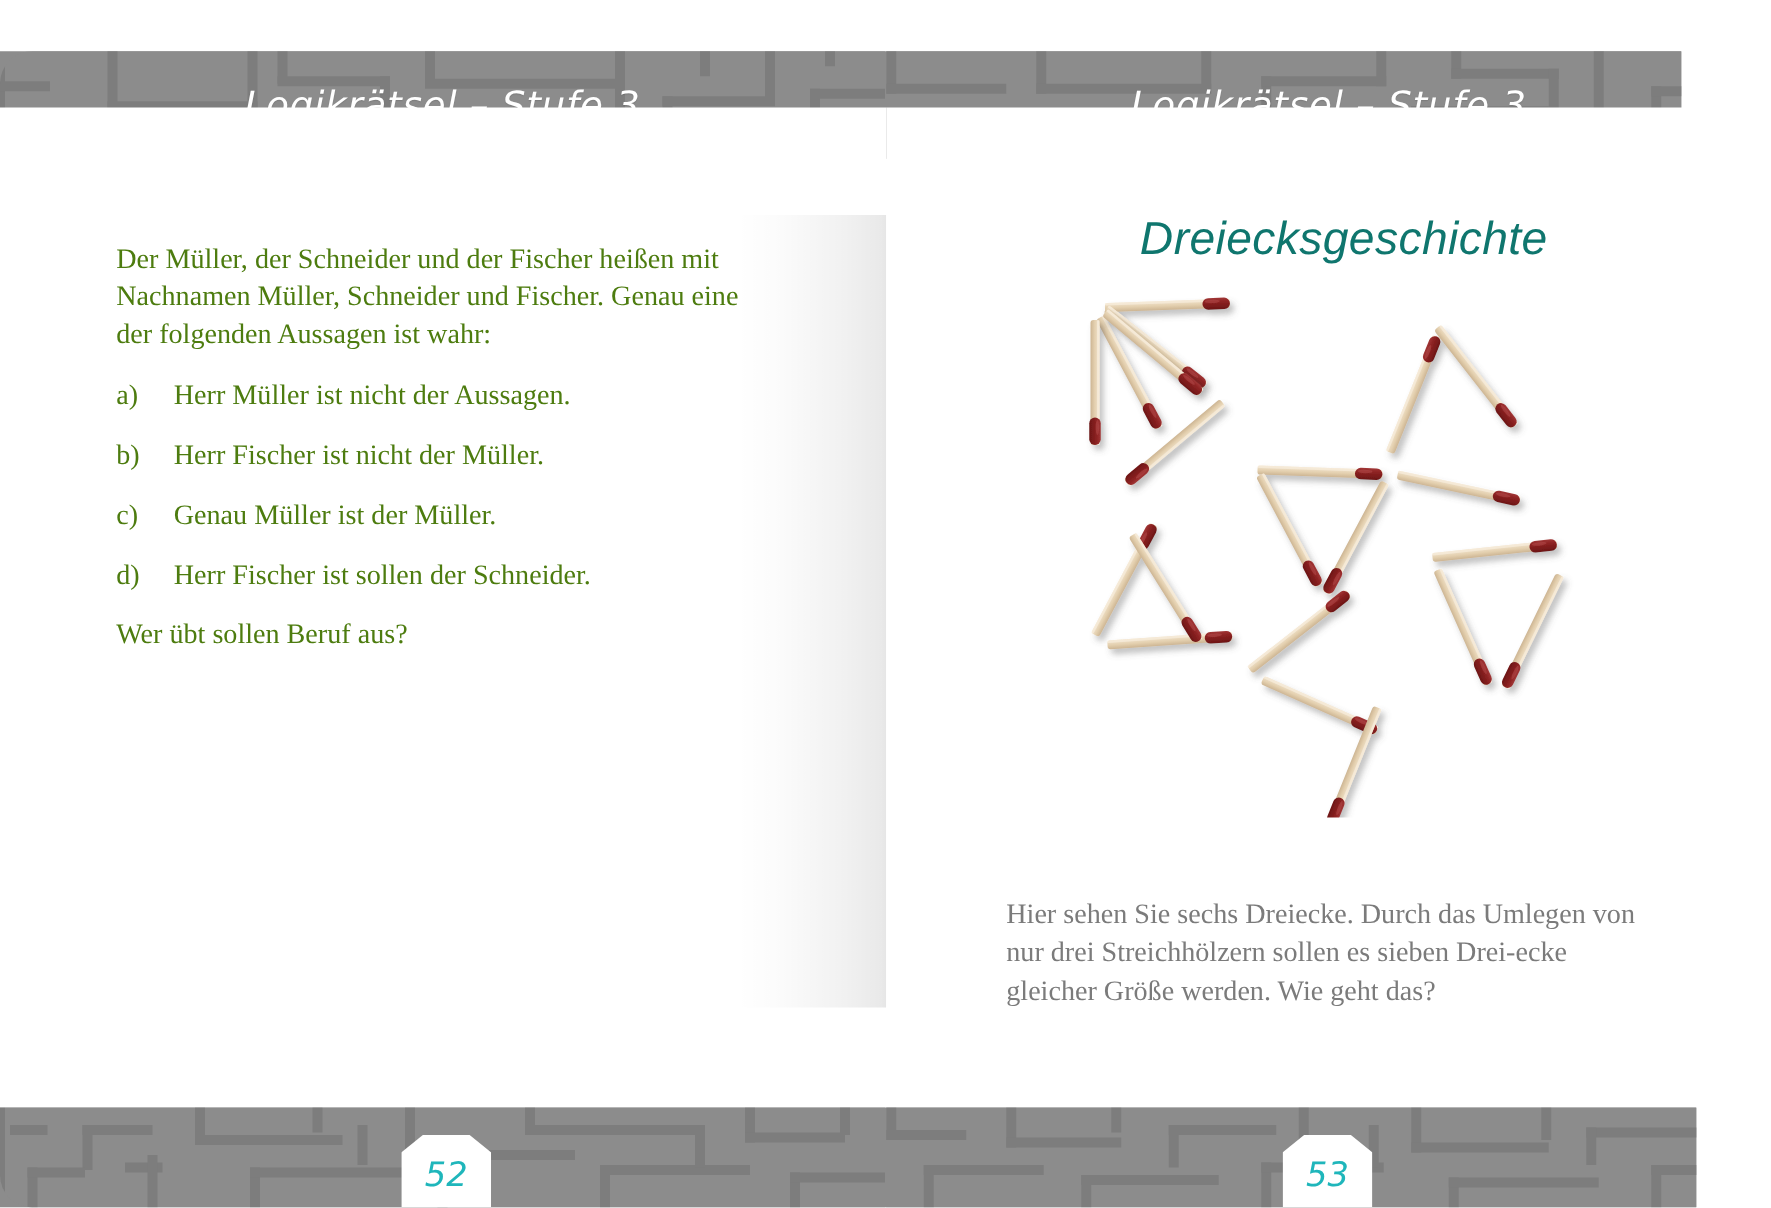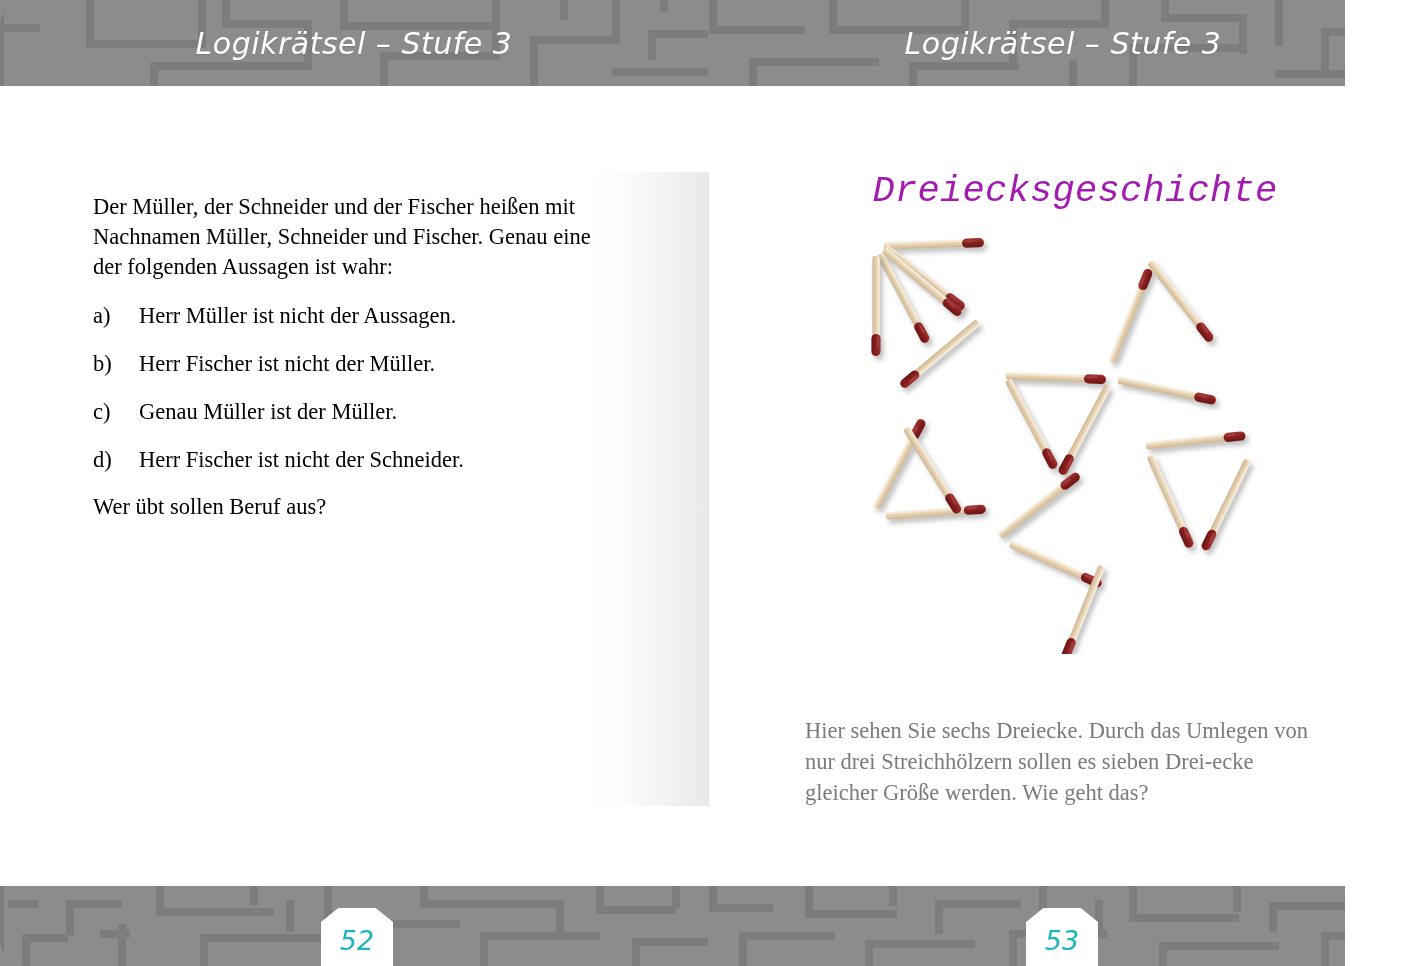--- a/index.html
+++ b/index.html
@@ -4,23 +4,23 @@
 <style>
   html,body{margin:0;padding:0;}
   body{
     width:1417px;height:966px;overflow:hidden;
     background:#ffffff;
     font-family:"Liberation Serif", serif;
   }
   .book{position:relative;width:1417px;height:966px;background:#ffffff;}
 
   
-  .band{position:absolute;left:0;width:1345px;overflow:hidden;background:#8c8c8c;}
+  .band{position:absolute;left:0;width:1345px;overflow:hidden;background:#8c8c8c;margin-top:41px;}
   .band.header{top:0;height:86px;}
-  .band.footer{bottom:0;height:80px;}
+  .band.footer{bottom:0;height:80px;padding-left:12px;}
   .band .half{position:absolute;top:0;height:100%;width:708px;overflow:hidden;background:#8c8c8c;}
   .band .half.left{left:0;}
   .band .half.right{left:709px;width:708px;}
   .band.header .half.left{border-top-left-radius:26px;}
   .band.header .half.right{border-top-right-radius:26px;}
   .band.footer .half.left{border-bottom-left-radius:26px;}
   .band.footer .half.right{border-bottom-right-radius:26px;}
 
   .maze{position:absolute;inset:0;}
   .maze i{position:absolute;background:#7d7d7d;display:block;}
@@ -51,38 +51,38 @@
   .l-inner{position:absolute;left:93px;top:85px;width:520px;}
   .h-script{
     font-family:"DejaVu Sans", sans-serif;
     font-style:italic;font-weight:400;
     font-size:37px;line-height:1.1;
     color:#22b0b2;
     text-align:center;
     letter-spacing:.3px;
   }
   .body-teal{
-    color:#000000;
+    color:#4d7c0f;
     font-family:"Liberation Serif", serif;
     font-size:22.5px;line-height:1.33;
   }
   .intro{margin-top:21px;}
   .olist{margin-top:19px;}
   .olist .row{display:flex;margin-bottom:18px;}
   .olist .row .mk{width:46px;flex:0 0 46px;}
   .olist .row .tx{flex:1;}
   .closing{margin-top:2px;}
 
   
   .r-inner{position:absolute;left:96px;top:85px;width:540px;}
   .h-script-gray{
-    font-family:Liberation Mono, monospace;
+    font-family:Liberation Sans, sans-serif;
     font-style:italic;font-weight:400;
     font-size:37px;line-height:1.1;
-    color:#a21caf;
+    color:#0f766e;
     text-align:center;
     letter-spacing:.3px;
   }
   .figure{margin-top:22px;width:540px;height:420px;position:relative;}
   .figure svg{display:block;width:100%;height:100%;}
   .caption{
     position:absolute;left:96px;top:629px;width:525px;
     color:#7b7b7b;
     font-family:"Liberation Serif", serif;
     font-size:22.5px;line-height:1.38;
@@ -180,21 +180,21 @@
         <div class="row">
           <span class="mk">b)</span>
           <span class="tx">Herr Fischer ist nicht der Müller.</span>
         </div>
         <div class="row">
           <span class="mk">c)</span>
           <span class="tx">Genau Müller ist der Müller.</span>
         </div>
         <div class="row">
           <span class="mk">d)</span>
-          <span class="tx">Herr Fischer ist nicht der Schneider.</span>
+          <span class="tx">Herr Fischer ist sollen der Schneider.</span>
         </div>
       </div>
 
       <div class="body-teal closing">Wer übt sollen Beruf aus?</div>
     </div>
     <div class="gutter"></div>
   </div>
 
   <div class="page right">
     <div class="r-inner">

